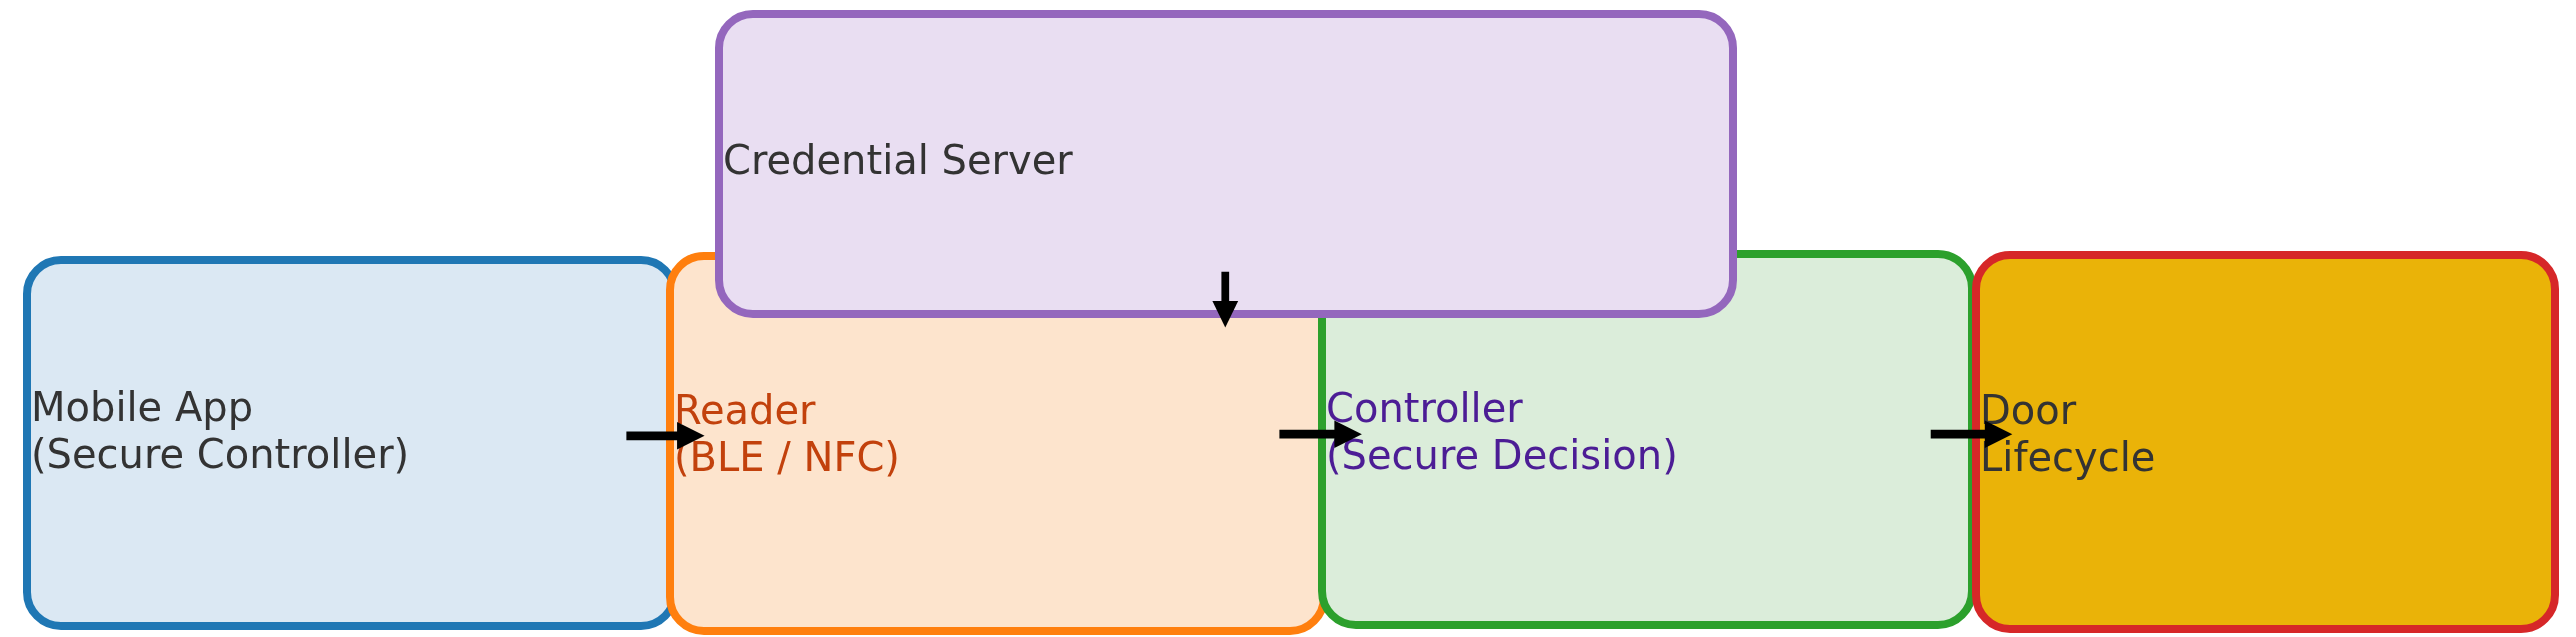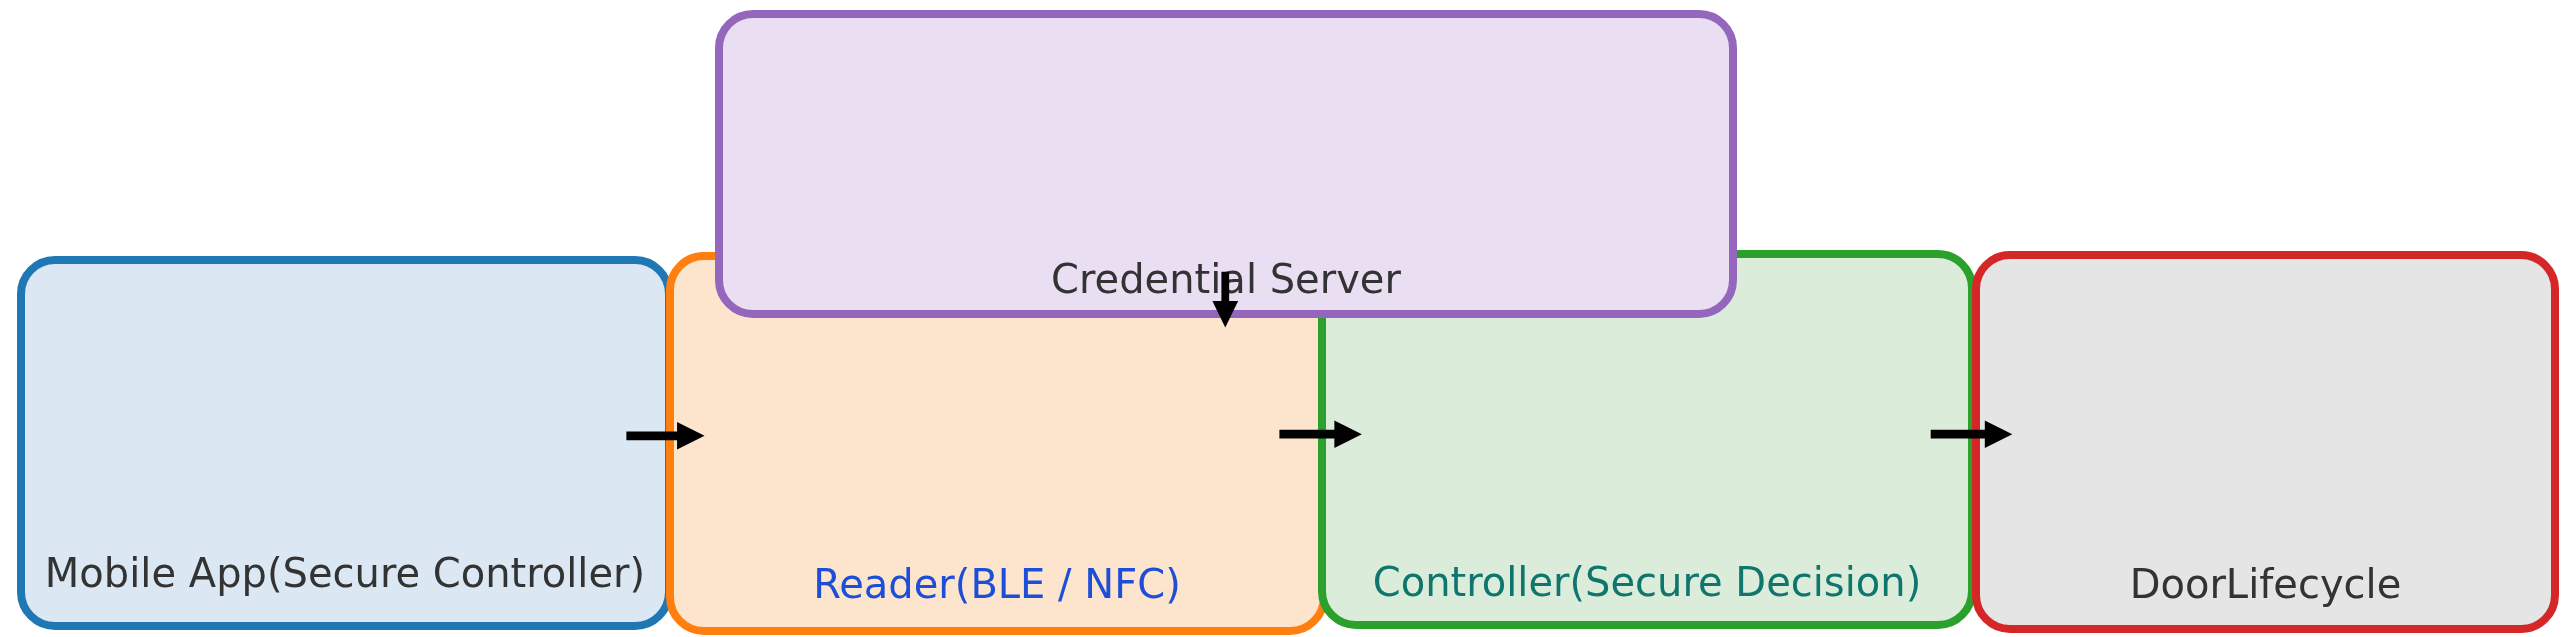--- a/index.html
+++ b/index.html
@@ -10,30 +10,30 @@
     height: 638px;
     background: #ffffff;
     font-family: "DejaVu Sans", "Liberation Sans", sans-serif;
     overflow: hidden;
   }
   .node {
     position: absolute;
     border: 8.6px solid #000;
     border-radius: 38px;
     display: flex;
-    flex-direction: row;
-    align-items: flex-end;
+    flex-direction: column;
+    align-items: flex-start;
     justify-content: center;
     text-align: center;
     color: #333333;
     font-size: 40px;
     line-height: 47px;
   }
   .node .line { white-space: nowrap; }
-  #node-mobile-app        { left: 17px;   top: 256px; width: 656px;  height: 374px; z-index: 1; padding-bottom: 25px; }
+  #node-mobile-app        { left: 23px;   top: 256px; width: 656px;  height: 374px; z-index: 1; padding-bottom: 25px; }
   #node-reader            { left: 666px;  top: 252px; width: 662px;  height: 383px; z-index: 2; padding-bottom: 19px; }
   #node-controller        { left: 1318px; top: 250px; width: 658px;  height: 379px; z-index: 3; padding-bottom: 15.5px; }
   #node-door-actuator     { left: 1972px; top: 251px; width: 587px;  height: 382px; z-index: 4; padding-bottom: 17px; }
   #node-credential-server { left: 715px;  top: 9.5px;  width: 1022px; height: 308px; z-index: 5; padding-bottom: 6.9px; }
   .arrows {
     position: absolute;
     left: 0; top: 0;
     width: 2576px; height: 638px;
     z-index: 10;
     pointer-events: none;
@@ -44,31 +44,31 @@
 </head>
 <body>
 
 <div class="canvas">
 
   <div class="node" id="node-mobile-app" style="border-color: rgb(31, 119, 180); background-color: rgb(219, 232, 243); color: rgb(51, 51, 51);">
     <div class="line">Mobile App</div>
     <div class="line">(Secure Controller)</div>
   </div>
 
-  <div class="node" id="node-reader" style="border-color: rgb(255, 127, 14); background-color: rgb(253, 228, 205); color: #1d4ed8;">
+  <div class="node" id="node-reader" style="border-color: rgb(255, 127, 14); background-color: rgb(253, 228, 205); color: #c2410c;">
     <div class="line">Reader</div>
     <div class="line">(BLE / NFC)</div>
   </div>
 
-  <div class="node" id="node-controller" style="border-color: rgb(44, 160, 44); background-color: rgb(219, 237, 218); color: #0f766e;">
+  <div class="node" id="node-controller" style="border-color: rgb(44, 160, 44); background-color: rgb(219, 237, 218); color: #4c1d95;">
     <div class="line">Controller</div>
     <div class="line">(Secure Decision)</div>
   </div>
 
-  <div class="node" id="node-door-actuator" style="border-color: rgb(214, 39, 40); background-color: #e5e5e5; color: rgb(51, 51, 51);">
+  <div class="node" id="node-door-actuator" style="border-color: rgb(214, 39, 40); background-color: #eab308; color: rgb(51, 51, 51);">
     <div class="line">Door</div>
     <div class="line">Lifecycle</div>
   </div>
 
   <div class="node" id="node-credential-server" style="border-color: rgb(148, 103, 189); background-color: rgb(233, 222, 242); color: rgb(51, 51, 51);">
     <div class="line">Credential Server</div>
   </div>
 
   <svg class="arrows" viewBox="0 0 2998 742" aria-hidden="true">
 

